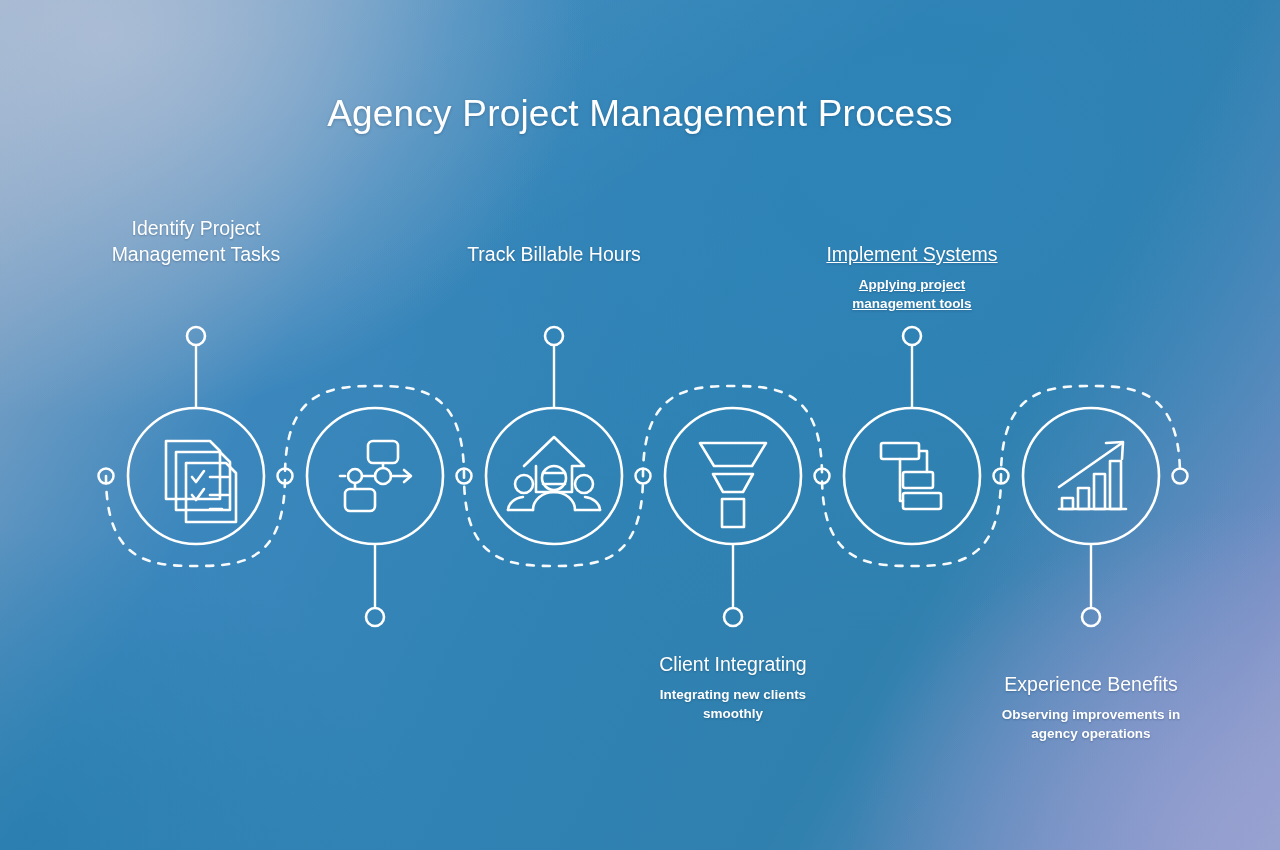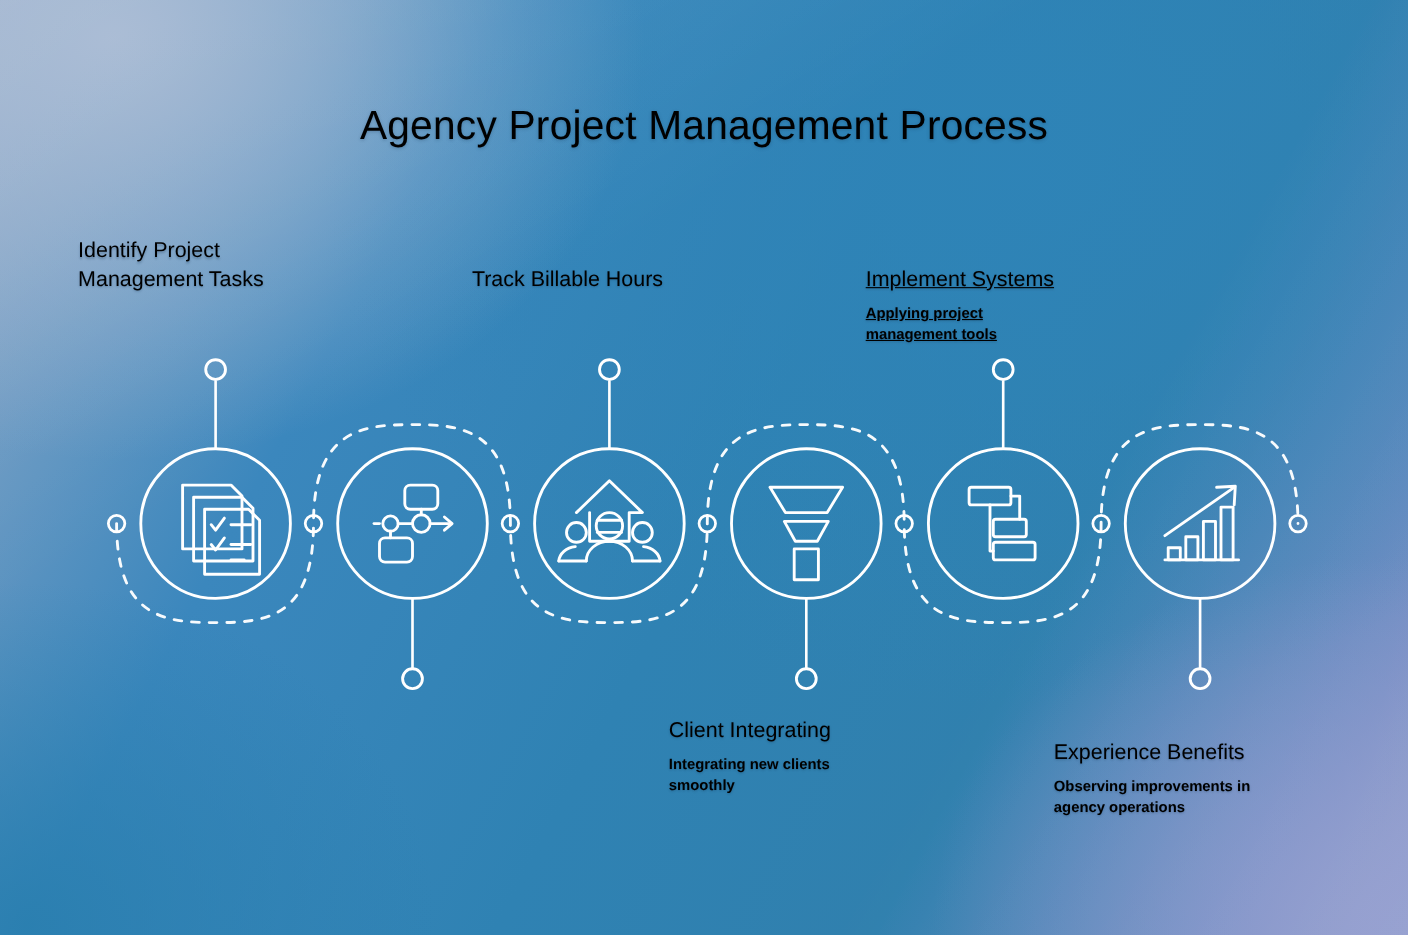--- a/index.html
+++ b/index.html
@@ -28,26 +28,26 @@
     position:absolute; inset:0;
     background:
       linear-gradient(150deg, rgba(255,255,255,0.10) 0%, rgba(255,255,255,0.0) 35%),
       linear-gradient(300deg, rgba(255,255,255,0.08) 0%, rgba(255,255,255,0.0) 30%);
   }
   svg.overlay { position:absolute; inset:0; width:1280px; height:850px; }
 
   
   .page-title {
     position:absolute; left:0; top:93px; width:1280px;
-    text-align:center; color:#000000;
+    text-align:center; color:#ffffff;
     font-size:37px; font-weight:400; letter-spacing:0.2px;
     text-shadow:0 1px 3px rgba(20,50,80,0.30);
   }
   .step-label {
-    position:absolute; color:#000000;
+    position:absolute; text-align:center; color:#ffffff;
     text-shadow:0 1px 2px rgba(20,50,80,0.32);
   }
   .step-title {
     font-size:19.5px; font-weight:400; line-height:1.33;
     white-space:pre-line;
   }
   .step-desc {
     font-size:13.5px; font-weight:bold; line-height:1.38;
     margin-top:8px; white-space:pre-line;
   }

